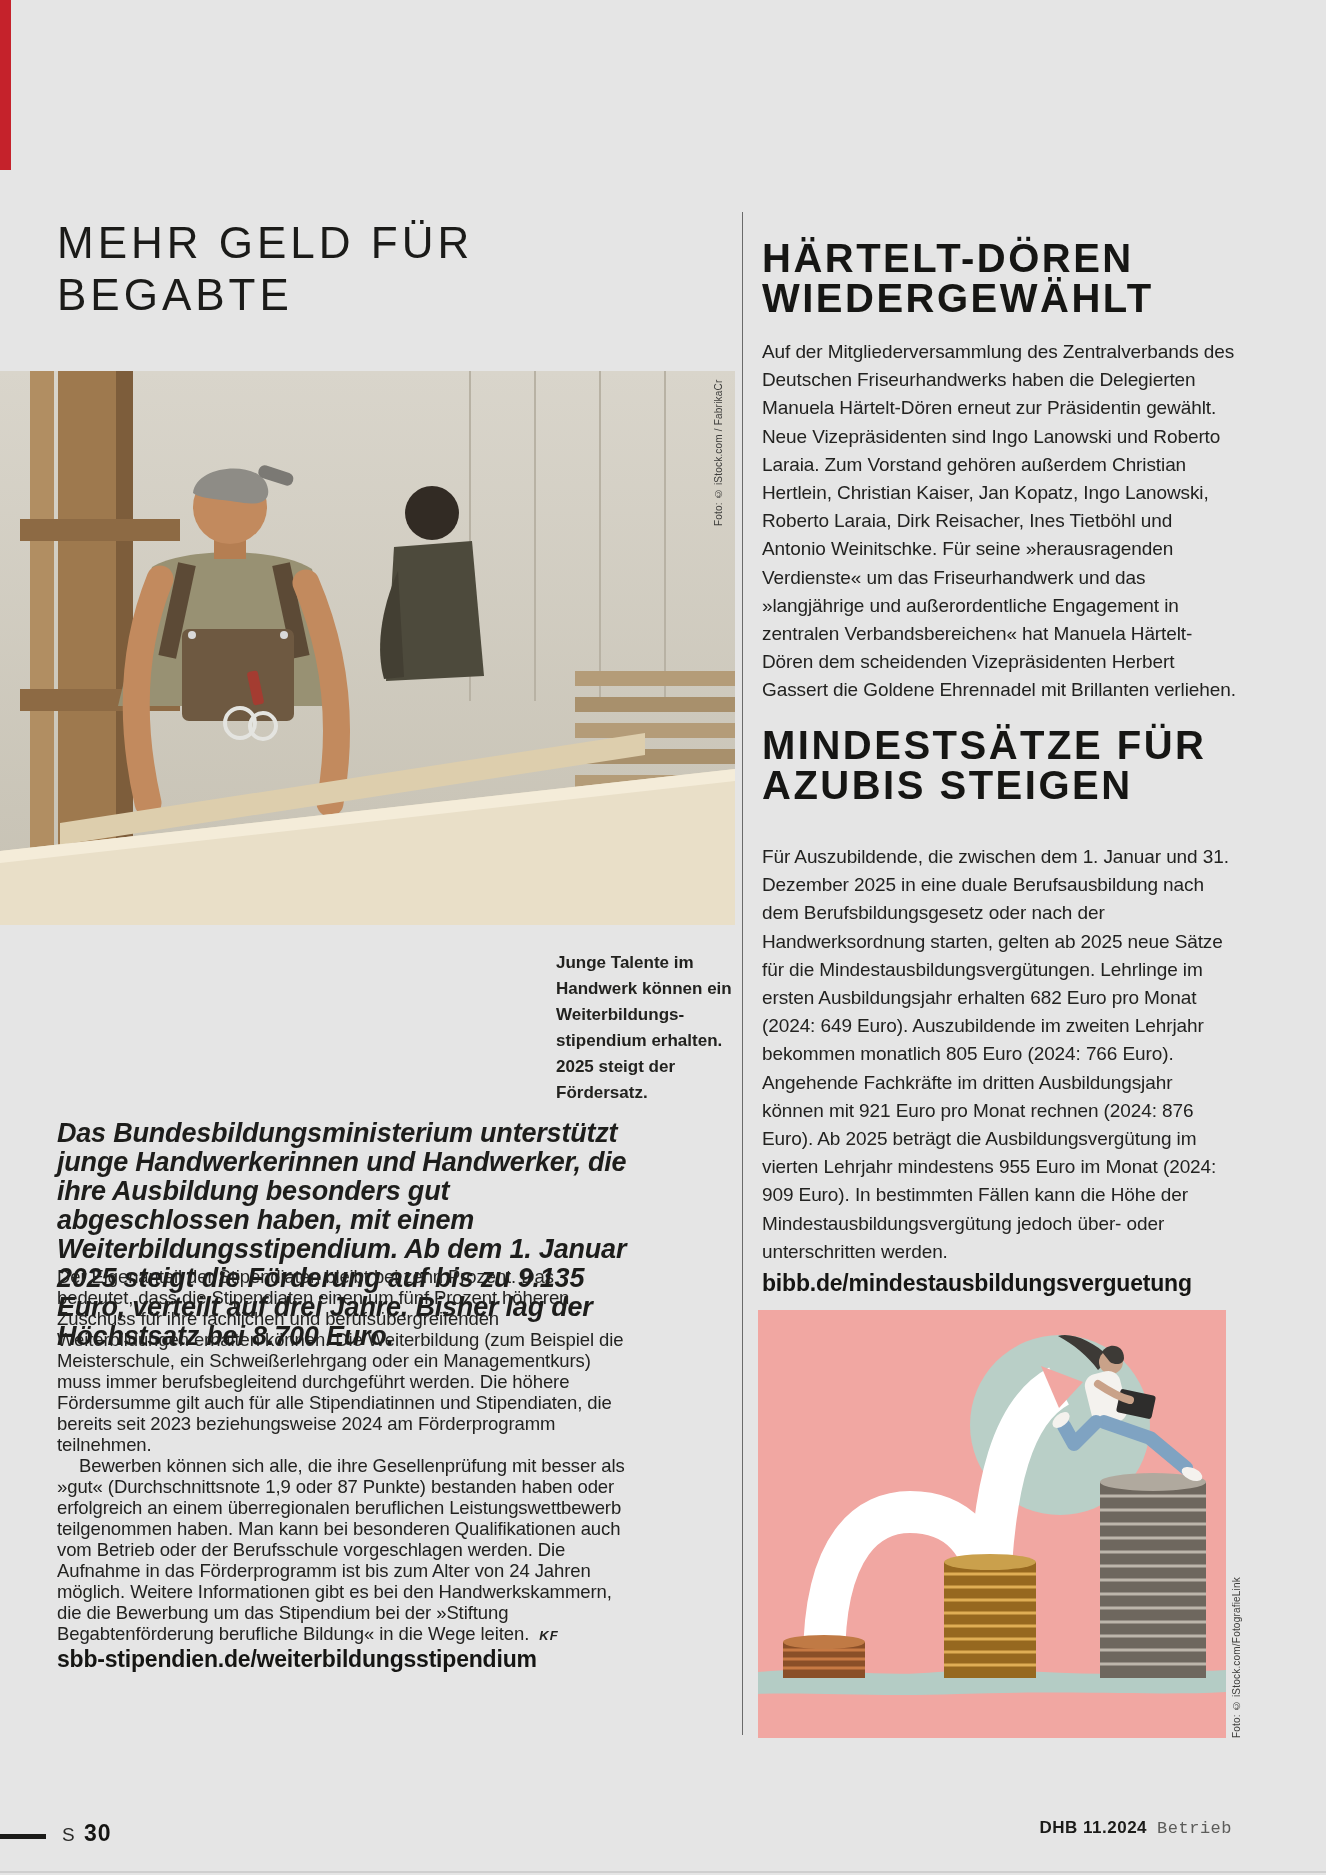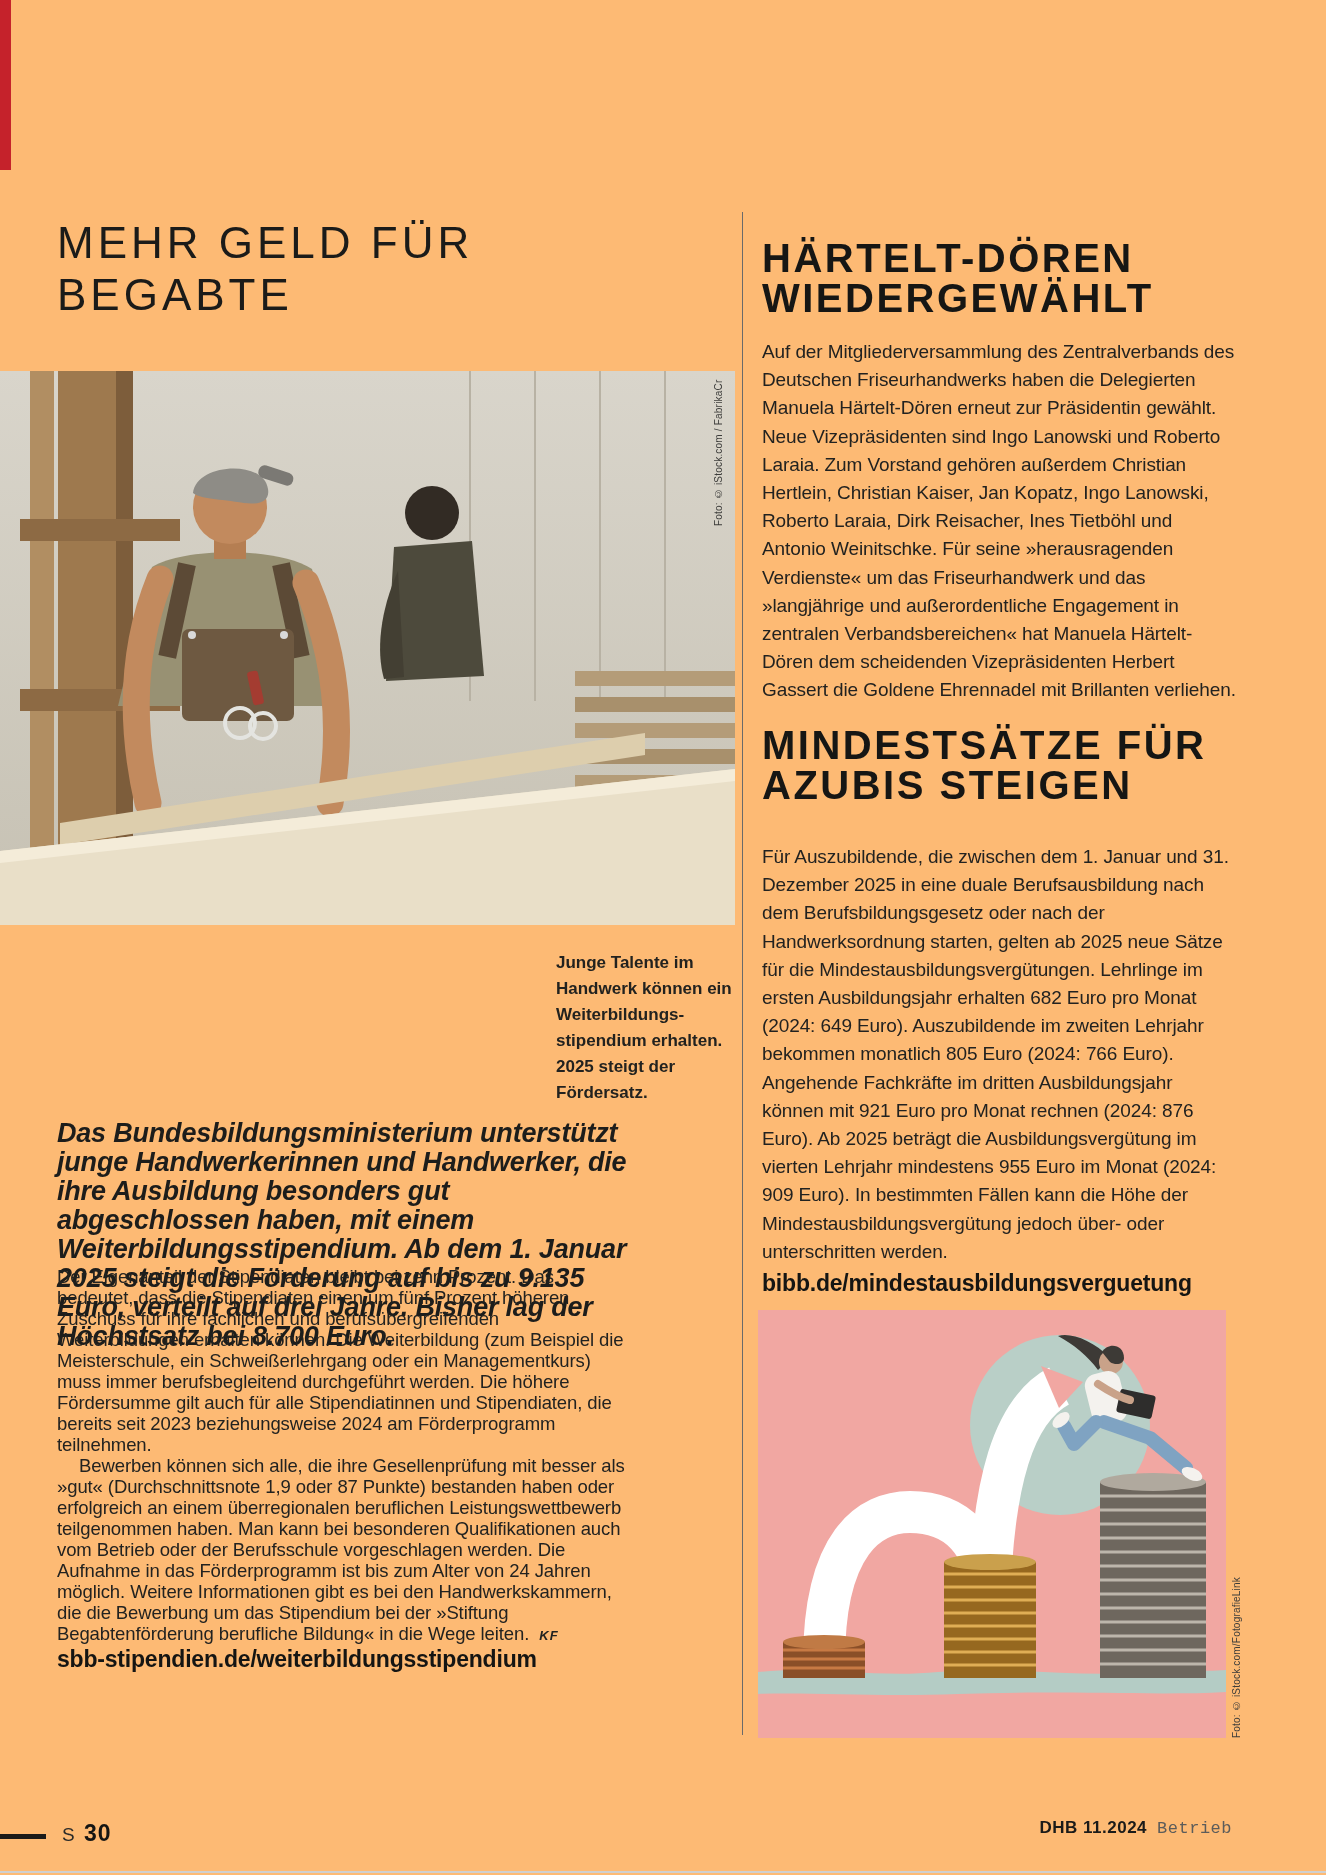--- a/index.html
+++ b/index.html
@@ -1,17 +1,17 @@
 <!DOCTYPE html>
 <html lang="de"><head>
 <meta charset="utf-8">
 <style>
   html,body{margin:0;padding:0;background:#ffffff;}
   .page{
-    position:relative;width:1326px;height:1875px;background:#fdba74;
+    position:relative;width:1326px;height:1875px;background:#e5e5e5;
     font-family:"Liberation Sans",sans-serif;color:#1f1f1d;overflow:hidden;
   }
   
   .section-tab{position:absolute;left:0;top:0;width:11px;height:170px;background:#c5222b;}
   .col-divider{position:absolute;left:742px;top:212px;width:1px;height:1523px;background:#6a6a6a;}
   .bottom-rule{position:absolute;left:0;top:1871px;width:1326px;height:2px;background:#cfcfcf;}
 
   
   .headline{
     position:absolute;left:57px;top:188px;width:660px;

